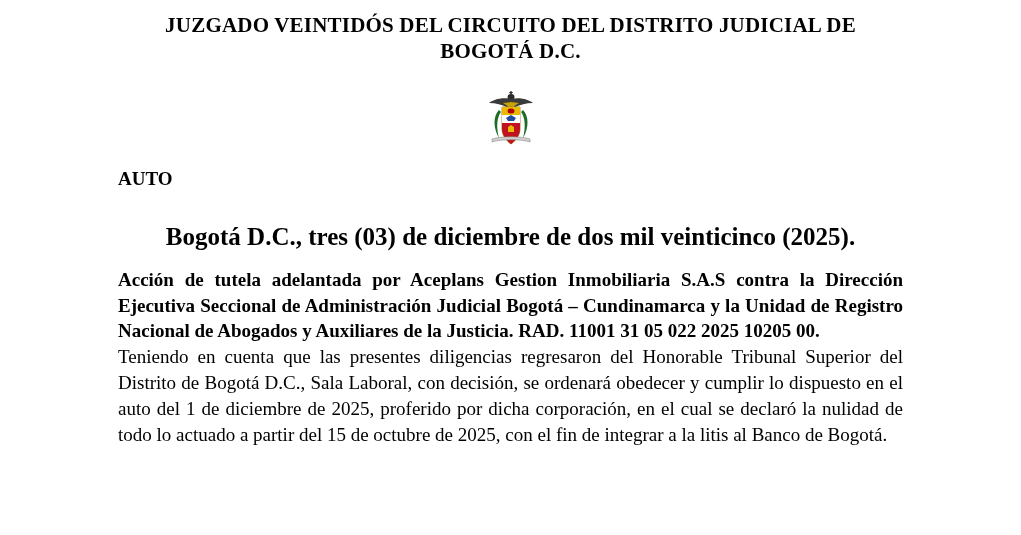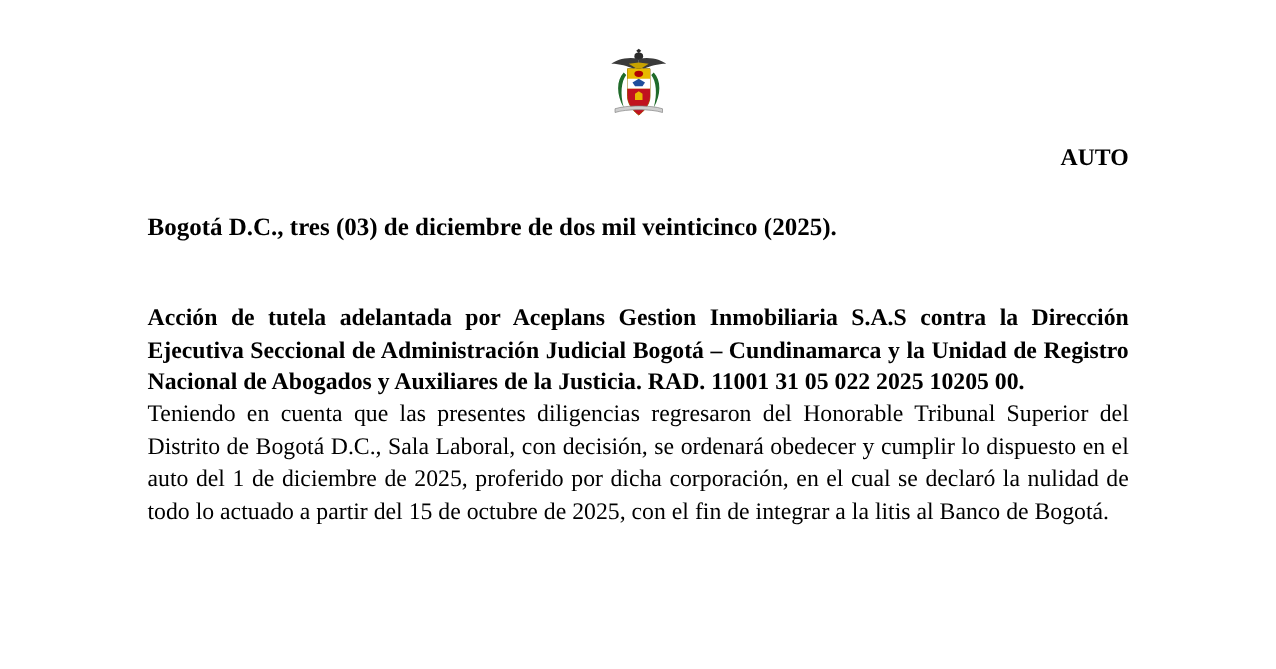--- a/index.html
+++ b/index.html
@@ -34,32 +34,33 @@
     margin-top: 26px;
     text-align: center;
     height: 62px;
   }
   .crest {
     display: inline-block;
     width: 46px;
     height: 58px;
   }
   .auto-title {
-    text-align: right;
+    text-align: left;
     font-weight: bold;
     font-size: 19px;
     margin-top: 16px;
   }
   .place-date {
+    text-align: center;
     font-weight: bold;
-    font-size: 20px;
+    font-size: 25px;
     margin-top: 33px;
   }
   .case-block {
-    margin-top: 48px;
+    margin-top: 16px;
     font-weight: bold;
     font-size: 19px;
     line-height: 25.5px;
     text-align: justify;
     text-justify: inter-word;
   }
   .body-block {
     font-size: 19px;
     line-height: 26px;
     text-align: justify;
@@ -67,20 +68,21 @@
   }
   .body-block p {
     margin: 0;
   }
 </style>
 </head>
 <body>
 
 <div class="page">
 
+  <div class="doc-header">JUZGADO VEINTIDÓS DEL CIRCUITO DEL DISTRITO JUDICIAL DE BOGOTÁ D.C.</div>
 
   <div class="crest-wrap">
     <span class="crest">
       <svg viewBox="0 0 92 116" width="46" height="58" xmlns="http://www.w3.org/2000/svg">
 
         <ellipse cx="46" cy="14" rx="7" ry="6" fill="#2b2b2b"></ellipse>
         <path d="M46 9 L50 5 L46 2 L42 5 Z" fill="#2b2b2b"></path>
         <path d="M46 18 C26 14 10 20 2 26 C16 26 28 30 38 34 L46 30 Z" fill="#3a3a3a"></path>
         <path d="M46 18 C66 14 82 20 90 26 C76 26 64 30 54 34 L46 30 Z" fill="#3a3a3a"></path>
         <path d="M30 26 L46 24 L62 26 L46 36 Z" fill="#c7a200"></path>

